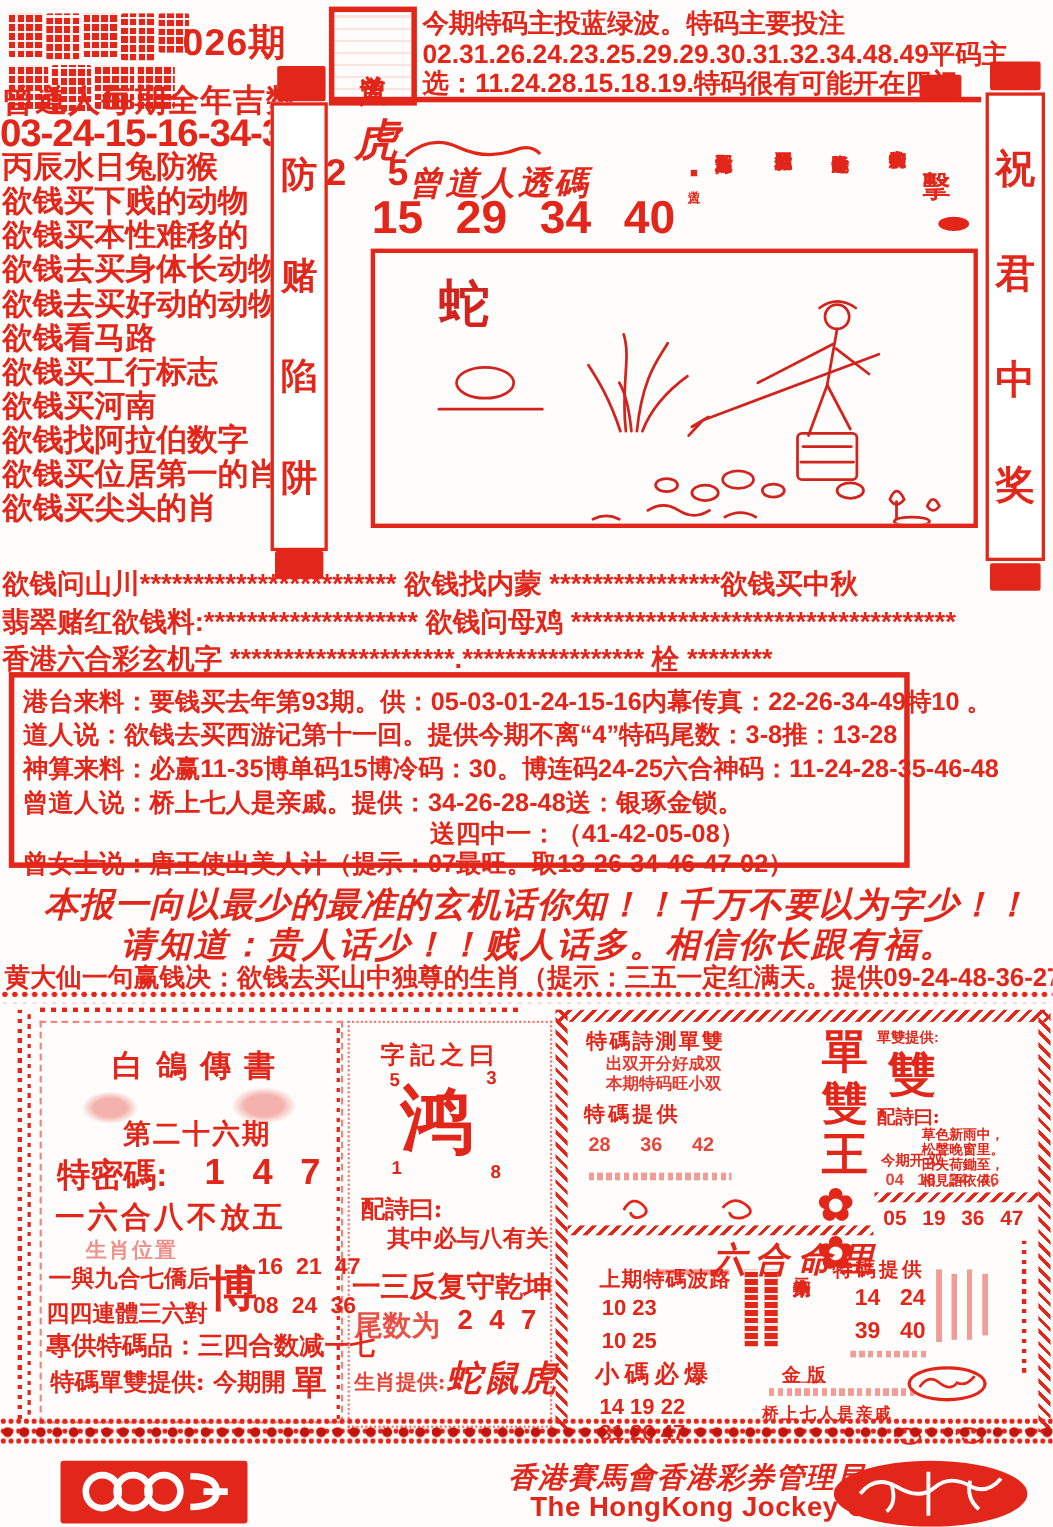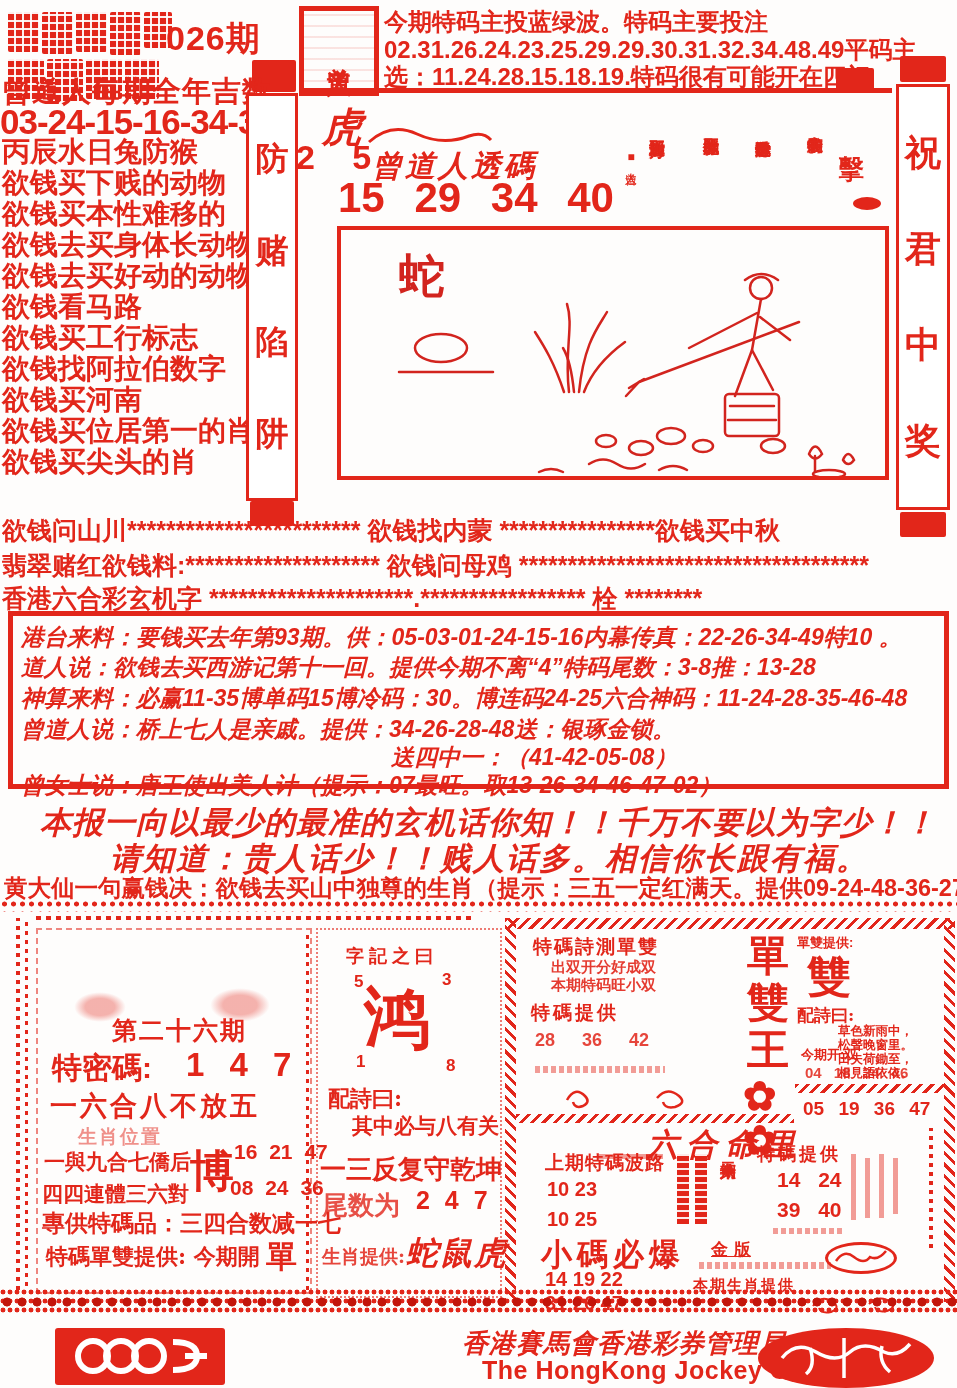--- a/index.html
+++ b/index.html
@@ -113,22 +113,22 @@
 <div class="abs nowrap" style="left:0px;top:102px;font-size:35px;letter-spacing:-1px;">03-24-15-16-34-38</div>
 
 <div class="abs" style="left:2px;top:136px;width:245px;font-size:28px;line-height:31px;">
   <div class="nowrap">丙辰水日兔防猴</div>
   <div class="nowrap">欲钱买下贱的动物</div>
   <div class="nowrap">欲钱买本性难移的</div>
   <div class="nowrap">欲钱去买身体长动物</div>
   <div class="nowrap">欲钱去买好动的动物</div>
   <div class="nowrap">欲钱看马路</div>
   <div class="nowrap">欲钱买工行标志</div>
+  <div class="nowrap">欲钱买河南</div>
   <div class="nowrap">欲钱找阿拉伯数字</div>
-  <div class="nowrap">欲钱买河南</div>
   <div class="nowrap">欲钱买位居第一的肖</div>
   <div class="nowrap">欲钱买尖头的肖</div>
 </div>
 
 <div class="abs nowrap" style="left:2px;top:514px;width:900px;font-size:25px;overflow:hidden;">欲钱问山川************************  欲钱找内蒙  ****************欲钱买中秋</div>
 <div class="abs nowrap" style="left:2px;top:549px;width:900px;font-size:25px;overflow:hidden;">翡翠赌红欲钱料:********************  欲钱问母鸡  ************************************</div>
 <div class="abs nowrap" style="left:2px;top:582px;width:900px;font-size:25px;overflow:hidden;">香港六合彩玄机字 *********************.***************** 栓 ********</div>
 
 <div class="abs banner" style="left:246px;top:93px;width:52px;height:408px;">
   <div style="font-size:33px;">防</div>
@@ -194,21 +194,21 @@
       <path d="M474 226 v16"></path>
       <path d="M502 230 q5 -12 11 0 q-6 8 -11 0"></path>
       <ellipse cx="488" cy="244" rx="16" ry="4"></ellipse>
       <path d="M248 234 q14 -9 28 0 q14 9 28 0"></path>
       <path d="M318 240 q14 -8 28 0"></path>
       <path d="M198 242 q12 -6 24 0"></path>
     </g>
   </svg>
 </div>
 
-<div class="abs infobox" style="left:8px;top:611px;width:941px;height:178px;padding:6px 8px;font-style:italic;">
+<div class="abs infobox" style="left:8px;top:611px;width:819px;height:178px;padding:6px 8px;">
   <div class="infoline" style="font-size:23px;line-height:30px;">
     <span>港台来料：</span><span>要钱买去年第93期。供：05-03-01-24-15-16内幕传真：22-26-34-49特10 。</span>
   </div>
   <div class="infoline" style="font-size:23px;line-height:31px;">
     <span>道人说：</span><span>欲钱去买西游记第十一回。提供今期不离“4”特码尾数：3-8推：13-28</span>
   </div>
   <div class="infoline" style="font-size:23px;line-height:31px;">
     <span>神算来料：</span><span>必赢11-35博单码15博冷码：30。博连码24-25六合神码：11-24-28-35-46-48</span>
   </div>
   <div class="infoline" style="font-size:23px;line-height:30px;">
@@ -227,41 +227,42 @@
 
 <div class="abs nowrap" style="left:4px;top:872px;font-size:23.5px;">黄大仙一句赢钱决：欲钱去买山中独尊的生肖（提示：三五一定红满天。提供09-24-48-36-27-44）</div>
 
 <div class="abs lace" style="left:0;top:899px;width:957px;height:13px;"></div>
 
 <div class="abs dashcol" style="left:16px;top:918px;width:4px;height:372px;"></div>
 <div class="abs dashcol" style="left:25px;top:922px;width:3px;height:364px;"></div>
 <div class="abs dashrow" style="left:36px;top:916px;width:440px;height:4px;"></div>
 
 <div class="abs panelA" style="left:36px;top:928px;width:276px;height:366px;">
+  <div class="abs serif nowrap" style="left:64px;top:20px;font-size:28px;letter-spacing:12px;">白鴿傳書</div>
   <div class="abs smudge" style="left:36px;top:62px;width:52px;height:30px;"></div>
   <div class="abs smudge" style="left:172px;top:58px;width:60px;height:34px;"></div>
   <div class="abs serif nowrap" style="left:74px;top:84px;font-size:25px;letter-spacing:2px;">第二十六期</div>
   <div class="abs nowrap" style="left:14px;top:118px;font-size:30px;">特密碼:</div>
   <div class="abs nowrap" style="left:148px;top:116px;font-size:33px;word-spacing:16px;">1 4 7</div>
   <div class="abs serif nowrap" style="left:12px;top:158px;font-size:27px;letter-spacing:3px;">一六合八不放五</div>
   <div class="abs nowrap" style="left:40px;top:194px;font-size:19px;opacity:.5;letter-spacing:2px;">生肖位置</div>
   <div class="abs serif nowrap" style="left:6px;top:218px;font-size:21px;">一與九合七僑后</div>
   <div class="abs serif" style="left:152px;top:212px;font-size:44px;">博</div>
   <div class="abs nowrap" style="left:196px;top:210px;font-size:21px;word-spacing:6px;">16 21 47</div>
   <div class="abs serif nowrap" style="left:4px;top:250px;font-size:21px;">四四連體三六對</div>
   <div class="abs nowrap" style="left:192px;top:246px;font-size:21px;word-spacing:6px;">08 24 36</div>
   <div class="abs serif nowrap" style="left:4px;top:278px;font-size:23px;">專供特碼品：三四合数减一七</div>
   <div class="abs serif nowrap" style="left:8px;top:312px;font-size:22px;">特碼單雙提供: 今期開</div>
   <div class="abs serif" style="left:228px;top:306px;font-size:31px;">單</div>
 </div>
 
 <div class="abs dashcol" style="left:306px;top:930px;width:3px;height:360px;"></div>
 
 <div class="abs panelB" style="left:316px;top:928px;width:186px;height:370px;">
-  <div class="abs serif nowrap" style="left:28px;top:14px;font-size:18px;letter-spacing:5px;">字記之曰</div>
+  <div class="abs serif nowrap" style="left:28px;top:14px;font-size:22px;letter-spacing:5px;">字記之曰</div>
   <div class="abs" style="left:36px;top:42px;font-size:17px;">5</div>
   <div class="abs" style="left:124px;top:40px;font-size:17px;">3</div>
   <div class="abs serif" style="left:46px;top:44px;font-size:66px;">鸿</div>
   <div class="abs" style="left:38px;top:122px;font-size:17px;">1</div>
   <div class="abs" style="left:128px;top:126px;font-size:17px;">8</div>
   <div class="abs serif nowrap" style="left:10px;top:154px;font-size:22px;">配詩曰:</div>
   <div class="abs serif nowrap" style="left:34px;top:182px;font-size:21px;">其中必与八有关</div>
   <div class="abs nowrap" style="left:2px;top:222px;font-size:26px;">一三反复守乾坤</div>
   <div class="abs serif nowrap" style="left:4px;top:258px;font-size:26px;opacity:.8;">尾数为</div>
   <div class="abs nowrap" style="left:98px;top:256px;font-size:25px;word-spacing:8px;">2 4 7</div>
@@ -305,37 +306,37 @@
     <div>相見語依依。</div>
   </div>
   <div class="abs nowrap" style="left:296px;top:128px;font-size:13px;">今期开:双</div>
   <div class="abs nowrap" style="left:300px;top:146px;font-size:15px;word-spacing:8px;opacity:.85;">04  18  34  46</div>
   <div class="abs nowrap" style="left:298px;top:180px;font-size:19px;word-spacing:9px;">05  19  36  47</div>
 
   <div class="abs serif ital nowrap" style="left:142px;top:206px;font-size:31px;letter-spacing:8px;">六合命里</div>
   <div class="abs serif nowrap" style="left:40px;top:232px;font-size:19px;letter-spacing:1px;">上期特碼波路</div>
   <div class="abs nowrap" style="left:42px;top:260px;font-size:20px;">10    23</div>
   <div class="abs nowrap" style="left:42px;top:290px;font-size:20px;">10    25</div>
-  <div class="abs serif nowrap" style="left:36px;top:316px;font-size:31px;letter-spacing:5px;">小碼必爆</div>
+  <div class="abs serif nowrap" style="left:36px;top:316px;font-size:22px;letter-spacing:5px;">小碼必爆</div>
   <div class="abs nowrap" style="left:40px;top:350px;font-size:20px;">14   19   22</div>
   <div class="abs nowrap" style="left:40px;top:374px;font-size:20px;">31   26   47</div>
 
   <div class="abs faintbar" style="left:158px;top:236px;width:7px;height:66px;transform:rotate(90deg);transform-origin:top left;"></div>
   <div class="abs redbar" style="left:172px;top:236px;width:12px;height:70px;"></div>
   <div class="abs redbar" style="left:190px;top:236px;width:12px;height:70px;"></div>
   <div class="abs vert" style="left:212px;top:232px;height:86px;font-size:16px;">第二十八期</div>
   <div class="abs serif nowrap" style="left:206px;top:320px;font-size:17px;text-decoration:underline;">金 版</div>
   <div class="abs faintbar" style="left:194px;top:344px;width:132px;height:7px;"></div>
 
   <div class="abs serif nowrap" style="left:252px;top:224px;font-size:18px;letter-spacing:3px;">特碼提供</div>
   <div class="abs nowrap" style="left:272px;top:250px;font-size:21px;word-spacing:12px;">14  24</div>
   <div class="abs nowrap" style="left:272px;top:280px;font-size:21px;word-spacing:12px;">39  40</div>
   <div class="abs faintbar" style="left:268px;top:310px;width:70px;height:6px;"></div>
 
-  <div class="abs serif nowrap" style="left:188px;top:358px;font-size:15px;letter-spacing:2px;">本期生肖提供</div>
+  <div class="abs serif nowrap" style="left:188px;top:358px;font-size:15px;letter-spacing:2px;">桥上七人是亲戚</div>
   <svg class="abs" style="left:300px;top:372px;" width="110" height="26" viewBox="0 0 110 26">
     <path d="M8 16 q8 -12 20 -4 q8 6 -2 10 q-10 2 -12 -4" fill="none" stroke="#e2261a" stroke-width="2"></path>
     <path d="M64 14 q10 -10 22 -2 q6 5 -4 9 q-10 2 -12 -4" fill="none" stroke="#e2261a" stroke-width="2"></path>
   </svg>
 
   <div class="abs faintbar" style="left:346px;top:236px;width:7px;height:66px;"></div>
   <div class="abs faintbar" style="left:360px;top:240px;width:7px;height:60px;"></div>
   <div class="abs faintbar" style="left:374px;top:236px;width:7px;height:64px;"></div>
   <div class="abs faintbar" style="left:388px;top:240px;width:7px;height:56px;"></div>
   <div class="abs dashcol" style="left:424px;top:210px;width:4px;height:120px;"></div>

